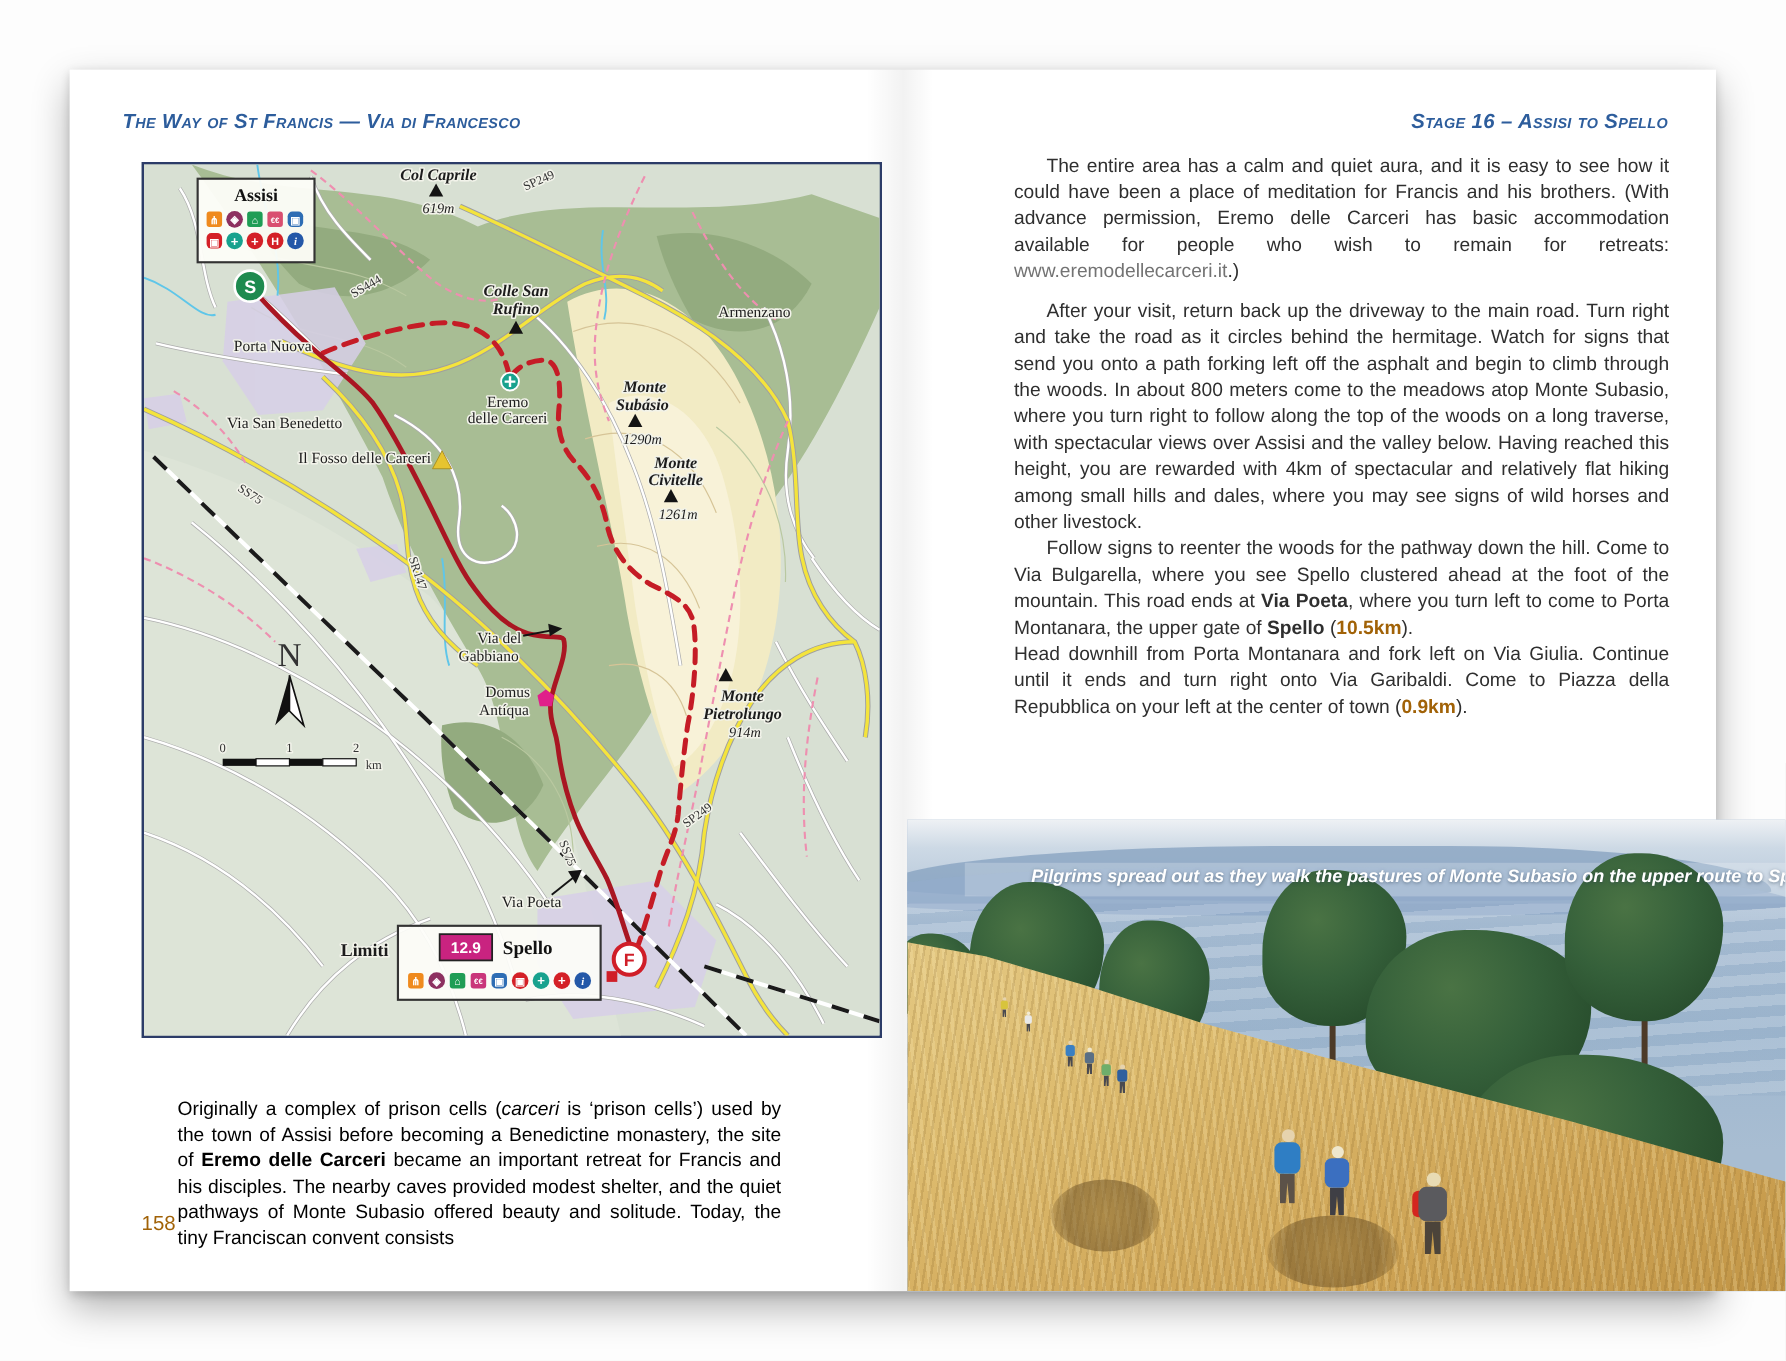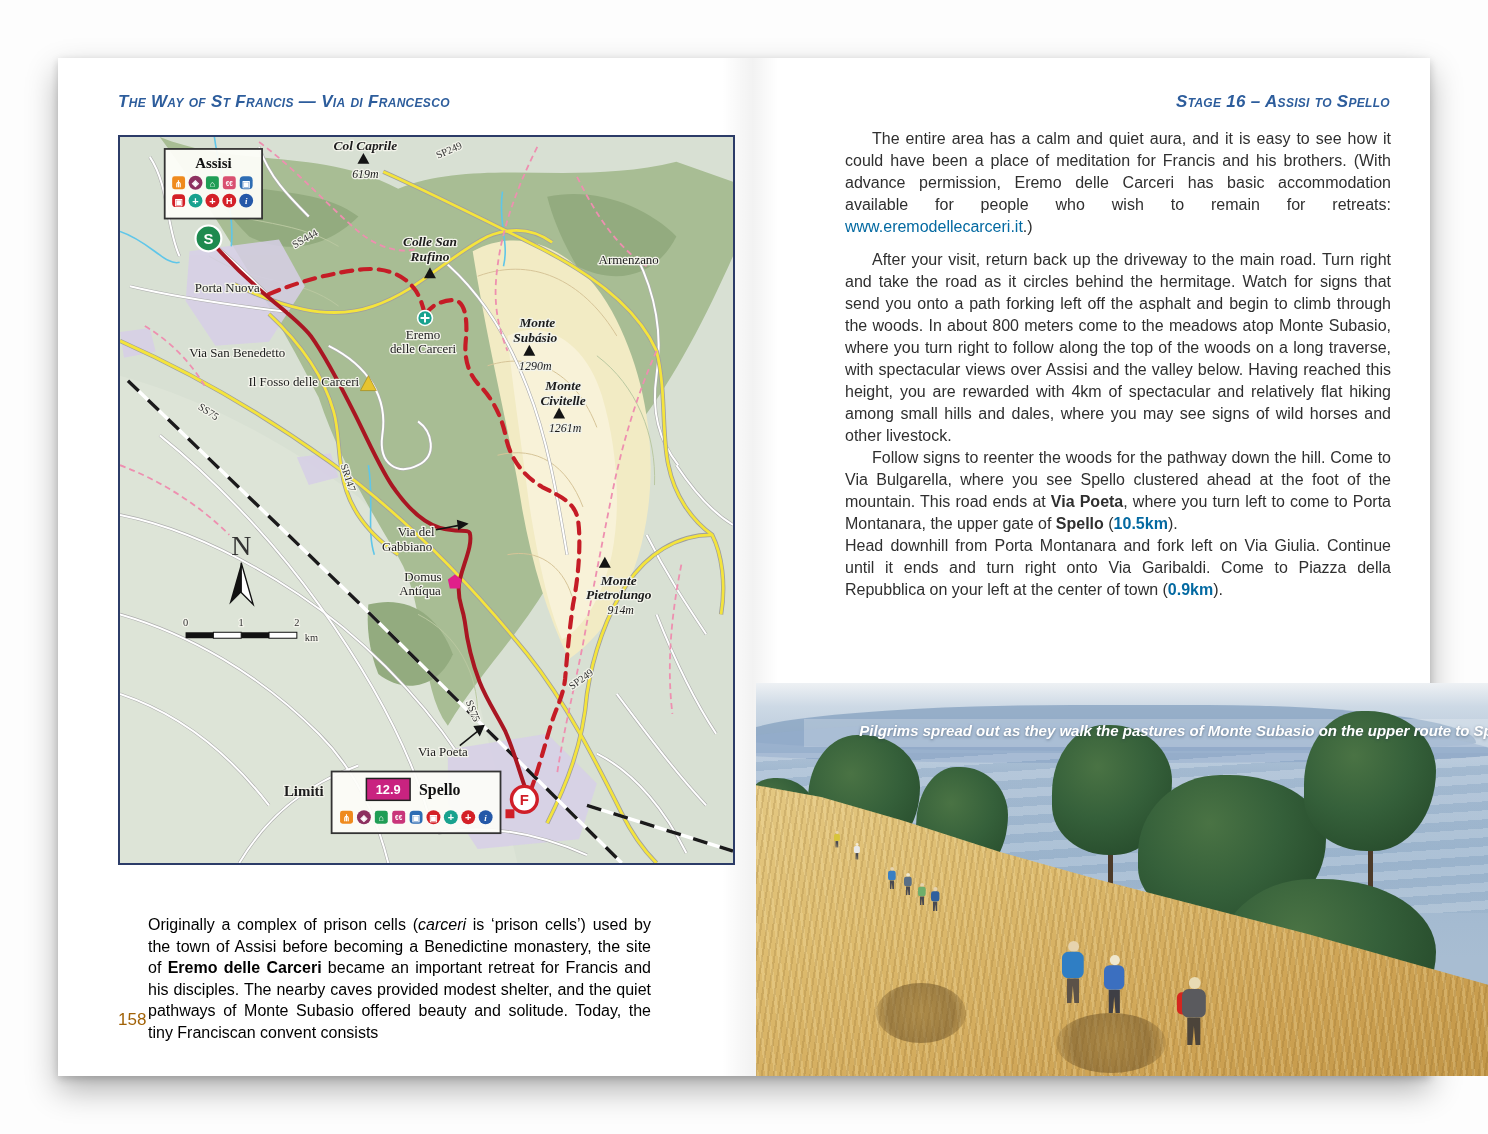--- a/index.html
+++ b/index.html
@@ -6,21 +6,21 @@
   #canvas{position:relative;width:1488px;height:1134px;background:#fdfdfd;overflow:hidden;
           font-family:"Liberation Sans",sans-serif;}
   #spread{position:absolute;left:58px;top:58px;width:1372px;height:1018px;background:#ffffff;
           box-shadow:0 14px 30px rgba(0,0,0,.30), 0 3px 8px rgba(0,0,0,.18);}
   .spine{position:absolute;left:664px;top:0;width:56px;height:100%;pointer-events:none;
          background:linear-gradient(90deg,rgba(0,0,0,0) 0%,rgba(0,0,0,.05) 55%,rgba(0,0,0,0) 100%);}
   
   .runhead{position:absolute;top:34px;font-family:"Liberation Sans",sans-serif;
            font-variant:small-caps;font-style:italic;font-weight:700;font-size:17px;
            color:#2d5d9c;letter-spacing:.3px;}
-  .runhead.left{left:60px;}
+  .runhead.left{left:44px;}
   .runhead.right{right:40px;text-align:center;}
   
   #mapframe{position:absolute;left:60px;top:77px;width:617px;height:730px;border:2px solid #2c3c68;box-sizing:border-box;background:#d8e0d3;}
   #mapframe svg{display:block;width:100%;height:100%;}
   .mlab{font-family:"Liberation Serif",serif;fill:#1c1c1c;paint-order:stroke;stroke:#f2f3ea;stroke-width:2.6px;stroke-linejoin:round;}
   .mlab.mtn{font-weight:bold;font-style:italic;font-size:13.5px;}
   .mlab.elev{font-style:italic;font-size:12px;}
   .mlab.place{font-size:13px;}
   .mlab.road{font-size:10.5px;fill:#333;}
   .mlab.big{font-size:15px;font-weight:bold;}
@@ -28,22 +28,22 @@
   .leftpara{position:absolute;left:90px;top:856px;width:503px;font-size:16px;line-height:21.5px;
             color:#000000;text-align:justify;}
   .pagenum{position:absolute;left:60px;top:952px;font-size:17px;color:#a16207;}
   
   .rtext{position:absolute;left:787px;top:70px;width:546px;font-size:16px;line-height:22px;
          color:#2f2f2f;text-align:justify;}
   .rtext p{margin:0;}
   .rtext p.ind{text-indent:27px;}
   .rtext p.gap{margin-top:11px;}
   .bld{font-weight:bold;}
-  .blu{color:#0369a1;}
-  .blubld{color:#0369a1;font-weight:bold;}
+  .blu{color:#737373;}
+  .blubld{color:#a16207;font-weight:bold;}
   .ital{font-style:italic;}
   .sechead{margin-top:12px !important;font-weight:bold;color:#2d5d9c;font-size:16px;}
   
   #photo{position:absolute;left:698px;top:625px;width:814px;height:393px;overflow:hidden;background:#b8c8da;}
   .sky{position:absolute;inset:0;background:linear-gradient(180deg,#eef1f4 0%,#cdd9e5 6%,#a9bed4 22%,#9fb7cf 45%,#a8bdd2 70%);}
   .ridge{position:absolute;left:-20px;top:22px;width:740px;height:46px;background:#84a0bf;opacity:.75;
          border-radius:50% 40% 45% 55%/80% 90% 20% 30%;}
   .ridge2{position:absolute;left:-40px;top:40px;width:780px;height:40px;background:#93accad0;
          border-radius:40% 55% 50% 50%/70% 85% 25% 35%;}
   .valleyhaze{position:absolute;left:0;top:70px;width:100%;height:160px;

